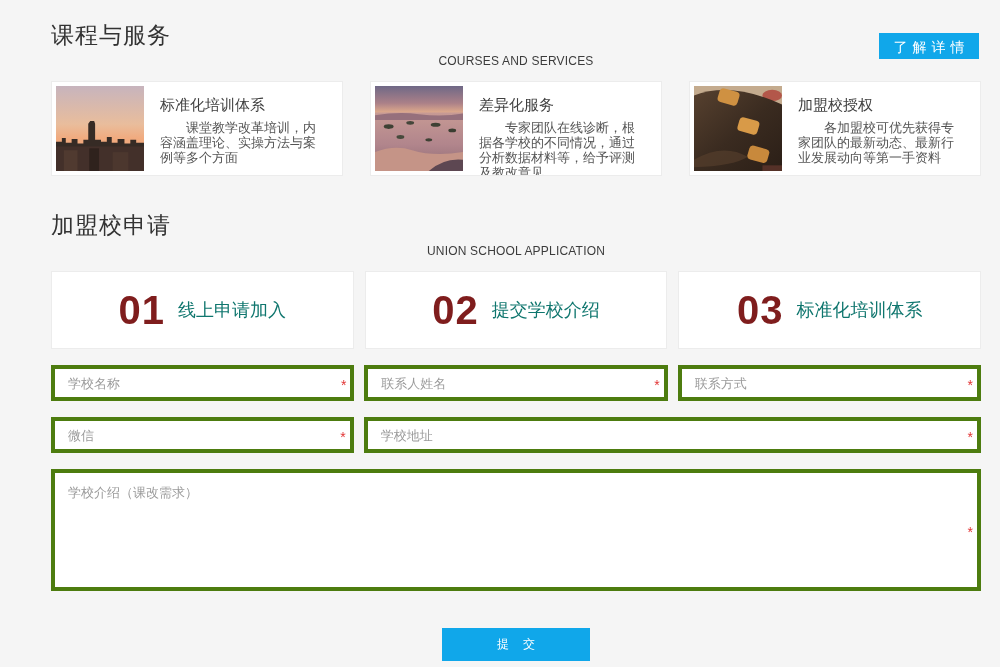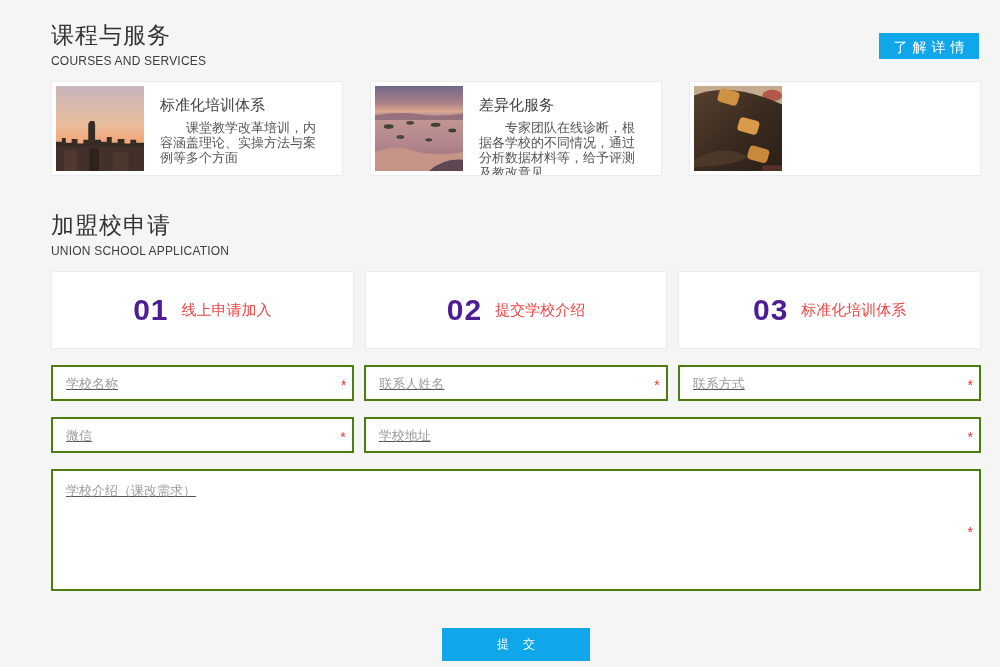--- a/index.html
+++ b/index.html
@@ -7,21 +7,21 @@
   body {
     background:#f5f5f5;
     font-family:"Liberation Sans","DejaVu Sans",sans-serif;
     color:#333;
     overflow:hidden;
   }
   .page { width:1000px; height:667px; padding:20px 35px 0 35px; position:relative;margin-left:16px; }
 
   
   .sec-title { font-size:23px; color:#333; font-weight:500; letter-spacing:1px; }
-  .sec-sub { font-size:12px; color:#3c3c3c; margin-top:3px; letter-spacing:.2px; }
+  .sec-sub { font-size:12px; color:#3c3c3c; margin-top:3px; letter-spacing:.2px;text-align:center; }
 
   .detail-btn {
     position:absolute; top:33px; right:37px;
     width:100px; height:26px; border:none; cursor:pointer;
     background:#10a7ea; color:#fff; font-size:14px;
     letter-spacing:5px; text-indent:5px; line-height:29px; text-align:center;
     font-family:inherit;
   }
 
   
@@ -35,32 +35,32 @@
   .card-title { font-size:15px; color:#3f3f3f; margin-top:6px; }
   .card-desc { font-size:13px; color:#555; line-height:15px; margin-top:5px; text-indent:2em; }
 
   
   .app-sec { margin-top:34px; }
   .steps { display:flex; gap:11px; margin-top:13px; }
   .step {
     flex:1; height:78px; background:#fff; border:1px solid #ececec;
     display:flex; align-items:center; justify-content:center;
   }
-  .step-num { font-size:30px; font-weight:700; color:#4c1d95; letter-spacing:1px;text-align:center; }
-  .step-label { font-size:15px; color:#ef4444; margin-left:13px; }
+  .step-num { font-size:40px; font-weight:700; color:#7f1d1d; letter-spacing:1px;text-align:center; }
+  .step-label { font-size:18px; color:#0f766e; margin-left:13px; }
 
   
   .form { margin-top:10px; }
   .frow { display:flex; gap:10px; margin-top:16px; }
   .field { position:relative; flex:1; }
   .field.span2 { flex:2.04; }
   .field input, .field textarea {
-    width:100%; height:36px; background:#fff; border:2px solid #4d7c0f;
+    width:100%; height:36px; background:#fff; border:4px solid #4d7c0f;
     font-size:13px; color:#555; padding:0 22px 0 13px; outline:none;
-    font-family:inherit; display:block;text-decoration:underline;
+    font-family:inherit; display:block;
   }
   .field textarea { height:122px; padding:11px 22px 11px 13px; resize:none; }
   .field input::placeholder, .field textarea::placeholder { color:#9b9b9b; opacity:1; }
   .req {
     position:absolute; right:8px; top:50%; transform:translateY(-38%);
     color:#e23434; font-size:14px; line-height:1;
   }
 
   .submit-wrap { text-align:center; margin-top:37px; }
   .submit-btn {
@@ -150,20 +150,24 @@
           <path d="M0,10 Q40,-6 95,22 L90,90 L0,90 Z" fill="url(#film)"></path>
           <g transform="rotate(16 45 45)">
             <rect x="16" y="8" width="21" height="15" rx="4" fill="#cf9142"></rect>
             <rect x="44" y="32" width="21" height="15" rx="4" fill="#d89a48"></rect>
             <rect x="62" y="58" width="21" height="15" rx="4" fill="#c8893c"></rect>
             <rect x="84" y="84" width="18" height="14" rx="4" fill="#cf9142"></rect>
           </g>
           <path d="M0,78 Q30,60 55,75 Q40,85 0,86 Z" fill="#5c432f" opacity="0.55"></path>
           <rect x="70" y="84" width="20" height="6" fill="#66392f" opacity="0.7"></rect>
         </svg>
+        <div class="card-body">
+          <div class="card-title">加盟校授权</div>
+          <div class="card-desc">各加盟校可优先获得专家团队的最新动态、最新行业发展动向等第一手资料</div>
+        </div>
       </div>
 
     </div>
   </div>
 
   <div class="app-sec">
     <div class="sec-title">加盟校申请</div>
     <div class="sec-sub">UNION SCHOOL APPLICATION</div>
 
     <div class="steps">

